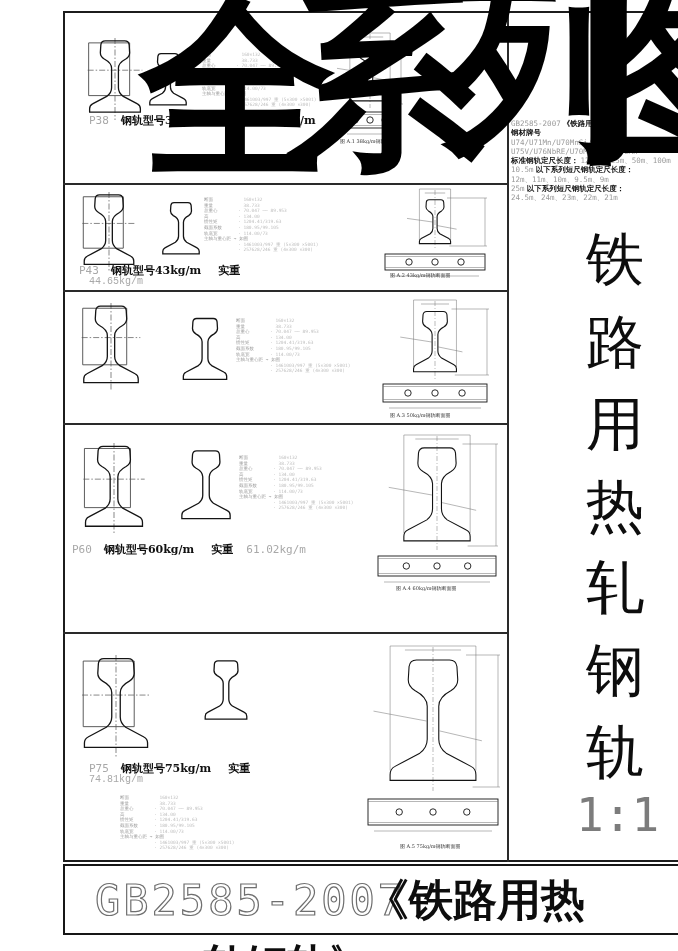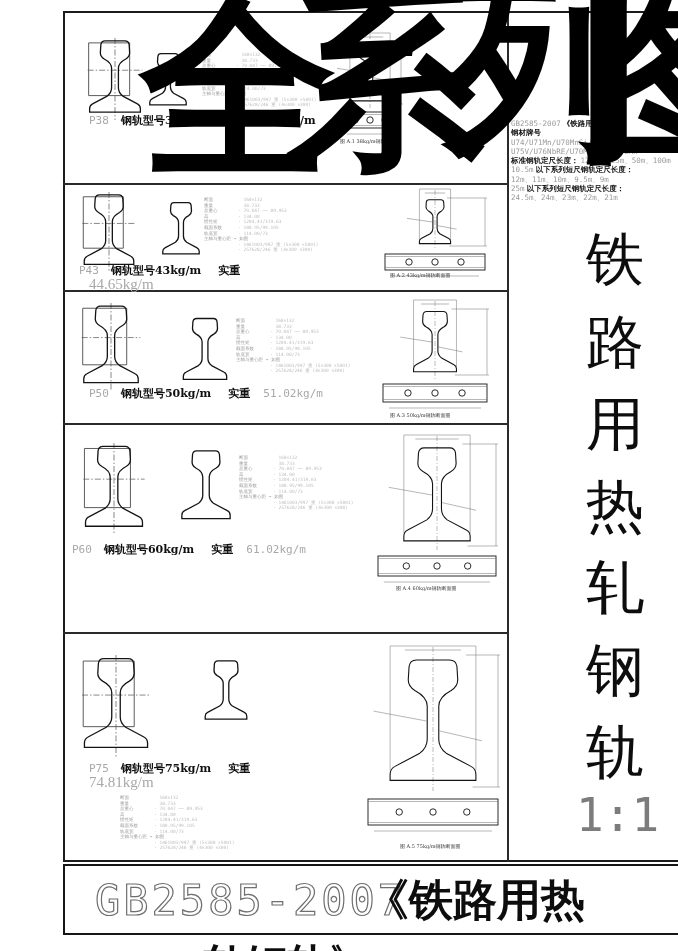--- a/index.html
+++ b/index.html
@@ -10,21 +10,21 @@
   .frame{position:absolute;left:19px;top:11px;width:648px;height:851px;
          border:2px solid #1c1c1c;box-sizing:border-box;}
   .vdiv{position:absolute;left:463px;top:11px;width:2px;height:851px;background:#2a2a2a;}
   .hdiv{position:absolute;left:19px;width:444px;height:1.5px;background:#2a2a2a;}
   
   .sec-label{position:absolute;white-space:nowrap;font-size:11px;}
   .sec-label .model{color:#a8a8a8;font-family:"DejaVu Sans Mono",monospace;margin-right:9px;}
   .sec-label .type{color:#111;font-family:"DejaVu Serif",serif;font-weight:bold;margin-right:14px;}
   .sec-label .wlabel{color:#111;font-family:"DejaVu Serif",serif;font-weight:bold;margin-right:10px;}
   .sec-label .wvalue{color:#a8a8a8;font-family:"DejaVu Sans Mono",monospace;}
-  .wvalue2{position:absolute;color:#a8a8a8;font-family:Liberation Serif, serif;font-size:15px;white-space:nowrap;}
+  .wvalue2{position:absolute;color:#a8a8a8;font-family:Liberation Mono, monospace;font-size:10px;white-space:nowrap;}
   
   .spec-block{position:absolute;font-size:4.5px;line-height:5.6px;color:#b5b5b5;
               font-family:"DejaVu Sans Mono",monospace;white-space:pre;}
   .spec-row .sl{display:inline-block;min-width:34px;color:#9d9d9d;}
   .spec-row .sv{color:#c0c0c0;}
   
   .fig-caption{position:absolute;font-size:5px;color:#3a3a3a;font-family:"DejaVu Serif",serif;white-space:nowrap;}
   
   .std-block{position:absolute;left:467px;top:119px;width:200px;font-size:7.5px;line-height:9.3px;white-space:nowrap;}
   .std-block .muted{color:#9a9a9a;font-family:"DejaVu Sans Mono",monospace;}
@@ -161,26 +161,20 @@
         <line x1="2" y1="33" x2="58" y2="33" stroke="#555" stroke-width="0.7" stroke-dasharray="6 2 1.5 2" vector-effect="non-scaling-stroke"></line>
         <path d="M20,3 L40,3 Q44,3 44.5,7 L45,15 Q45,19 41,21.5 Q33.5,25.5 33.5,31 L33.5,51 Q33.5,56 38,59.5 L53,67.5 Q56,69 56,72.5 L56,76 L4,76 L4,72.5 Q4,69 7,67.5 L22,59.5 Q26.5,56 26.5,51 L26.5,31 Q26.5,25.5 19,21.5 Q15,19 15,15 L15.5,7 Q16,3 20,3 Z" stroke="#141414" stroke-width="1.3" vector-effect="non-scaling-stroke"></path>
       </svg>
     </div>
   <div class="abs rail-fig" style="left:136px;top:316px">
       <svg width="50" height="70" viewBox="0 0 60 84" fill="none">
         <path d="M20,3 L40,3 Q44,3 44.5,7 L45,15 Q45,19 41,21.5 Q33.5,25.5 33.5,31 L33.5,51 Q33.5,56 38,59.5 L53,67.5 Q56,69 56,72.5 L56,76 L4,76 L4,72.5 Q4,69 7,67.5 L22,59.5 Q26.5,56 26.5,51 L26.5,31 Q26.5,25.5 19,21.5 Q15,19 15,15 L15.5,7 Q16,3 20,3 Z" stroke="#141414" stroke-width="1.3" vector-effect="non-scaling-stroke"></path>
       </svg>
     </div>
   <div class="spec-block" style="left:192px;top:318px"><div class="spec-row"><span class="sl">断面</span><span class="sv">  160×132</span></div><div class="spec-row"><span class="sl">重量</span><span class="sv">  38.733</span></div><div class="spec-row"><span class="sl">总重心</span><span class="sv">· 70.047 ── 89.953</span></div><div class="spec-row"><span class="sl">高</span><span class="sv">· 134.00</span></div><div class="spec-row"><span class="sl">惯性矩</span><span class="sv">· 1204.41/319.63</span></div><div class="spec-row"><span class="sl">截面系数</span><span class="sv">· 180.95/99.105</span></div><div class="spec-row"><span class="sl">轨底宽</span><span class="sv">· 114.00/73</span></div><div class="spec-row"><span class="sl">主轴与重心距 → 如图</span><span class="sv"></span></div><div class="spec-row"><span class="sl"></span><span class="sv">· 1461003/997 重 (5×300 ×5001)</span></div><div class="spec-row"><span class="sl"></span><span class="sv">· 257628/246 重 (4×300 ×300)</span></div></div>
-  <div class="sec-label" style="left:45px;top:386px">
-    <span class="model">P50</span>
-    <span class="type">钢轨型号50kg/m</span>
-    <span class="wlabel">实重</span>
-    <span class="wvalue">51.02kg/m</span>
-  </div>
   <div class="abs detail-fig" style="left:335px;top:297px">
       <svg width="112" height="119" viewBox="0 0 112 119" fill="none">
         <line x1="34.55" y1="3" x2="77.44999999999999" y2="3" stroke="#6e6e6e" stroke-width="0.5"></line>
         <line x1="41.975" y1="7" x2="70.025" y2="7" stroke="#6e6e6e" stroke-width="0.5"></line>
         <line x1="34.55" y1="3" x2="34.55" y2="69.75" stroke="#6e6e6e" stroke-width="0.5"></line>
         <line x1="77.44999999999999" y1="3" x2="77.44999999999999" y2="69.75" stroke="#6e6e6e" stroke-width="0.5"></line>
         <line x1="108" y1="12" x2="108" y2="78" stroke="#6e6e6e" stroke-width="0.5"></line>
         <line x1="72.5" y1="12" x2="110" y2="12" stroke="#6e6e6e" stroke-width="0.5"></line>
         <line x1="75.8" y1="78" x2="110" y2="78" stroke="#6e6e6e" stroke-width="0.5"></line>
         <line x1="52.7" y1="45" x2="21.25" y2="40.05" stroke="#6e6e6e" stroke-width="0.5"></line>

